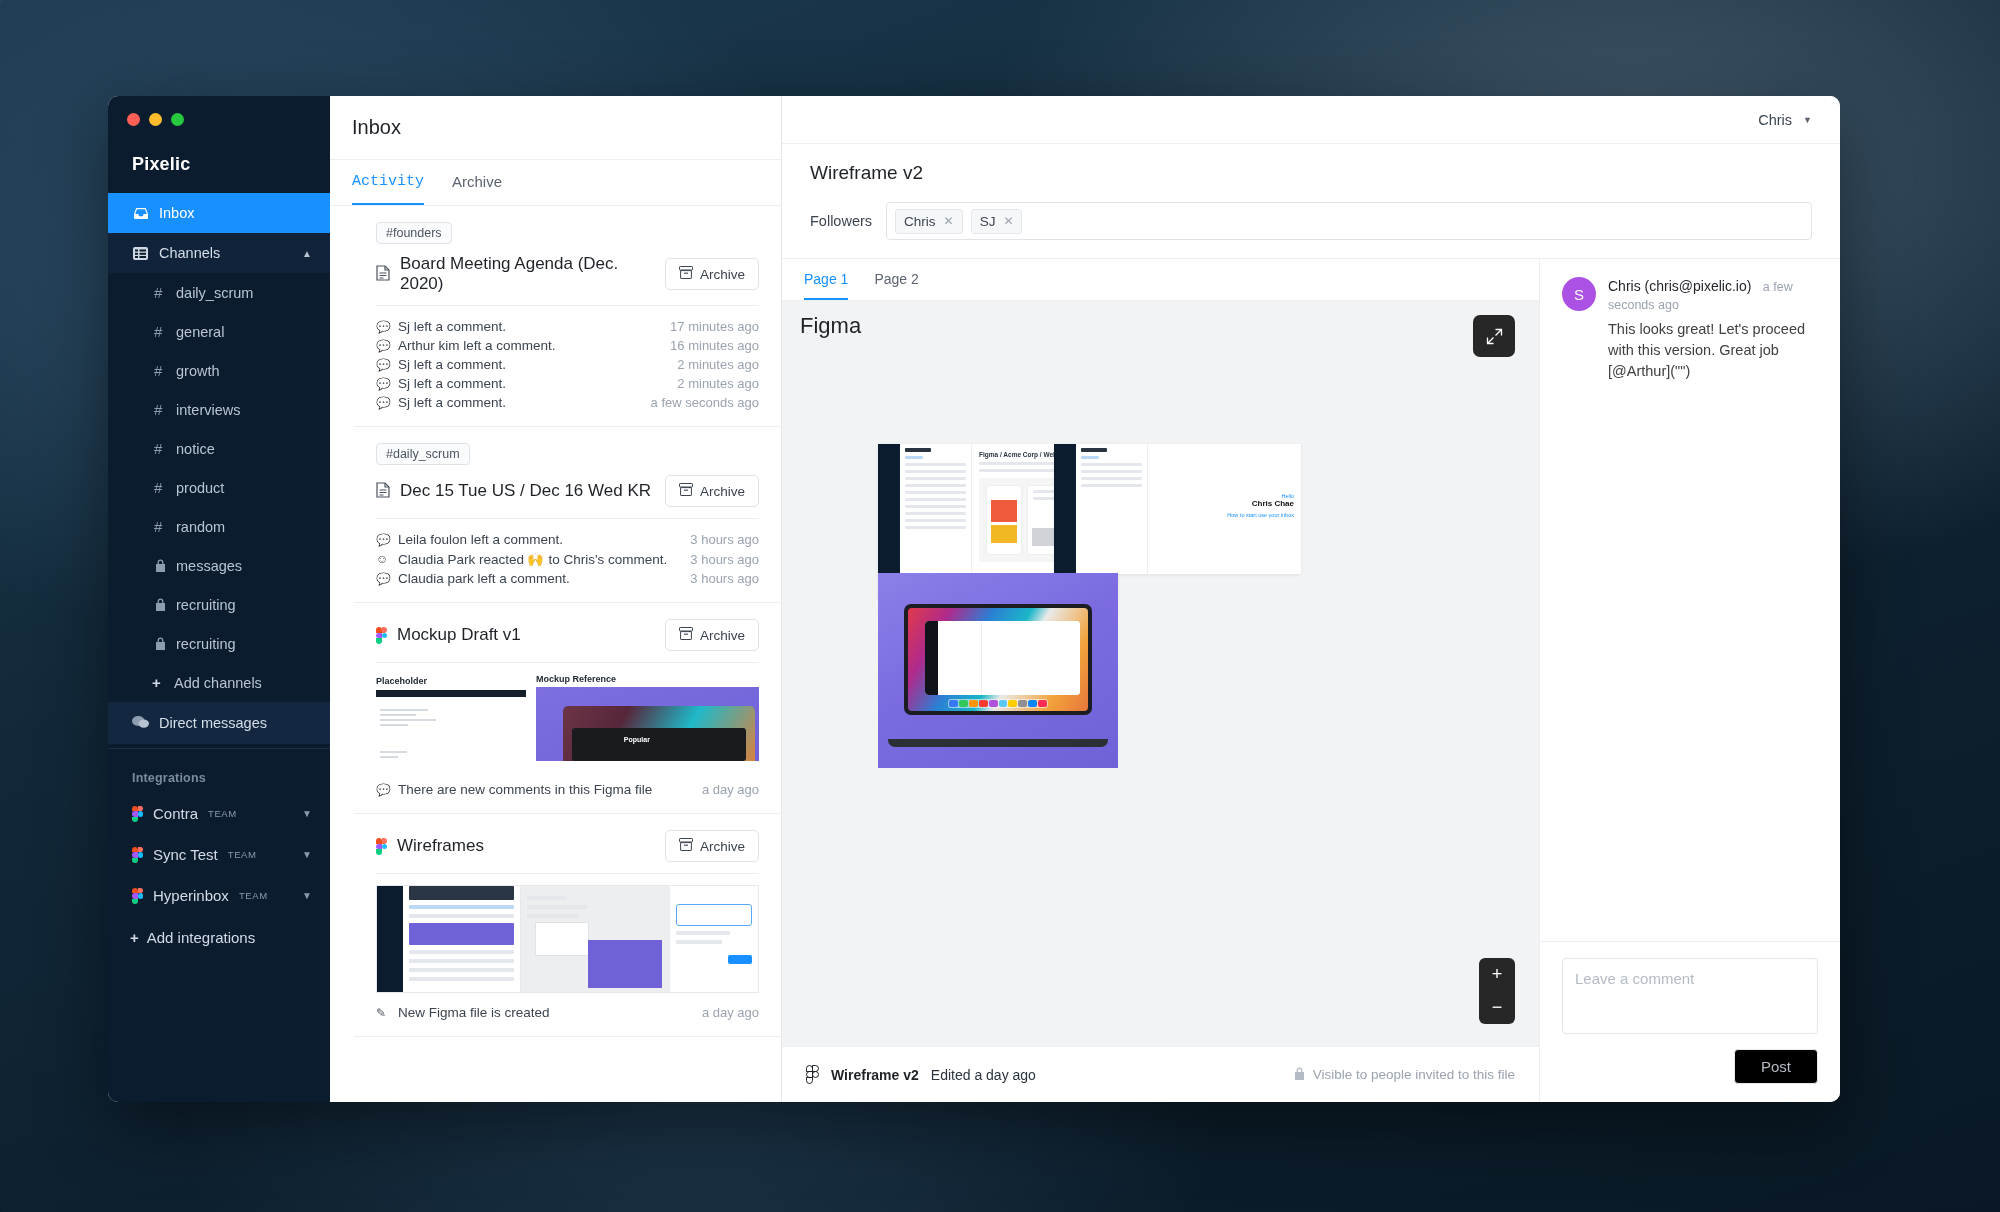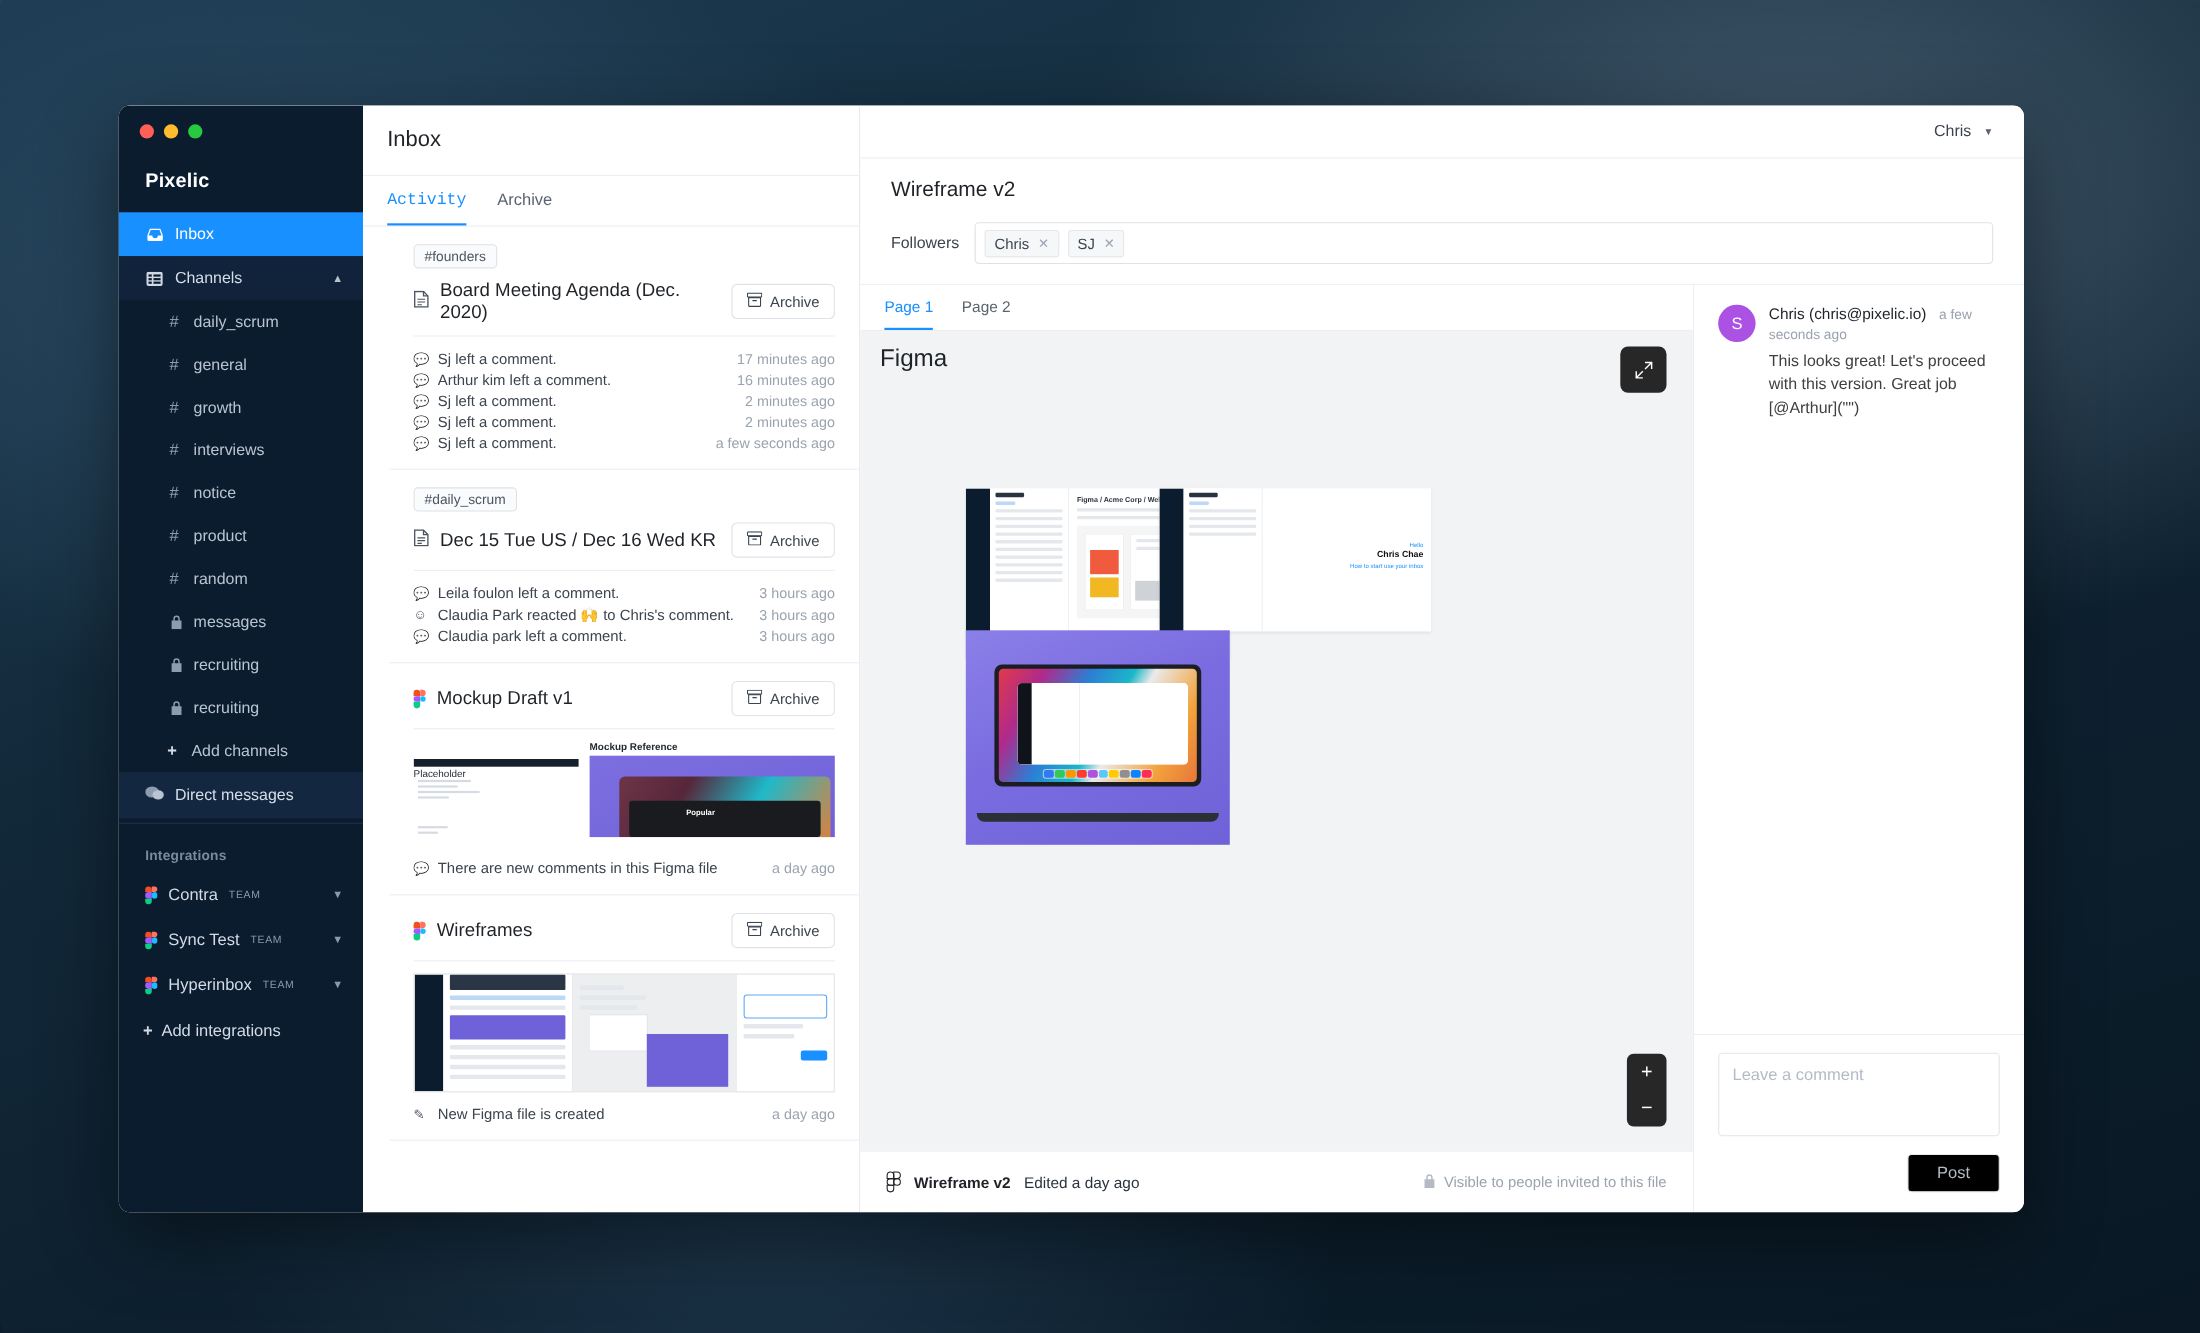--- a/index.html
+++ b/index.html
@@ -155,21 +155,21 @@
   .evt .bico { width: 14px; color: #4a535e; font-size: 12px; }
 
   
   .thumb-wrap { margin-top: 10px; }
   .mockup-thumb {
     height: 96px; background: #fff; position: relative; overflow: hidden;
     display: flex; gap: 10px;
   }
   .mk-left { width: 150px; position: relative; }
   .mk-bar { height: 7px; background: #16202c; width: 100%; position: absolute; top: 16px; }
-  .mk-ph { position: absolute; top: 24px; left: 0; font-size: 9px; font-weight: normal; color: #1b2430; }
+  .mk-ph { position: absolute; top: 2px; left: 0; font-size: 9px; font-weight: bold; color: #1b2430; }
   .mk-lines i { display: block; height: 2px; background: #d6dbe2; margin: 3px 0; }
   .mk-right { flex: 1; }
   .mk-label { font-size: 9px; color: #232b36; font-weight: bold; margin-bottom: 3px; }
   .mk-img {
     height: 74px; background: linear-gradient(160deg,#7d6fe0,#6f62d8);
     position: relative; overflow: hidden;
   }
   .mk-screen {
     position: absolute; left: 12%; right: 2%; top: 26%; bottom: 0;
     background: linear-gradient(120deg,#6d3547,#57263a 30%,#1fb9c9 62%,#d9823f 100%);

